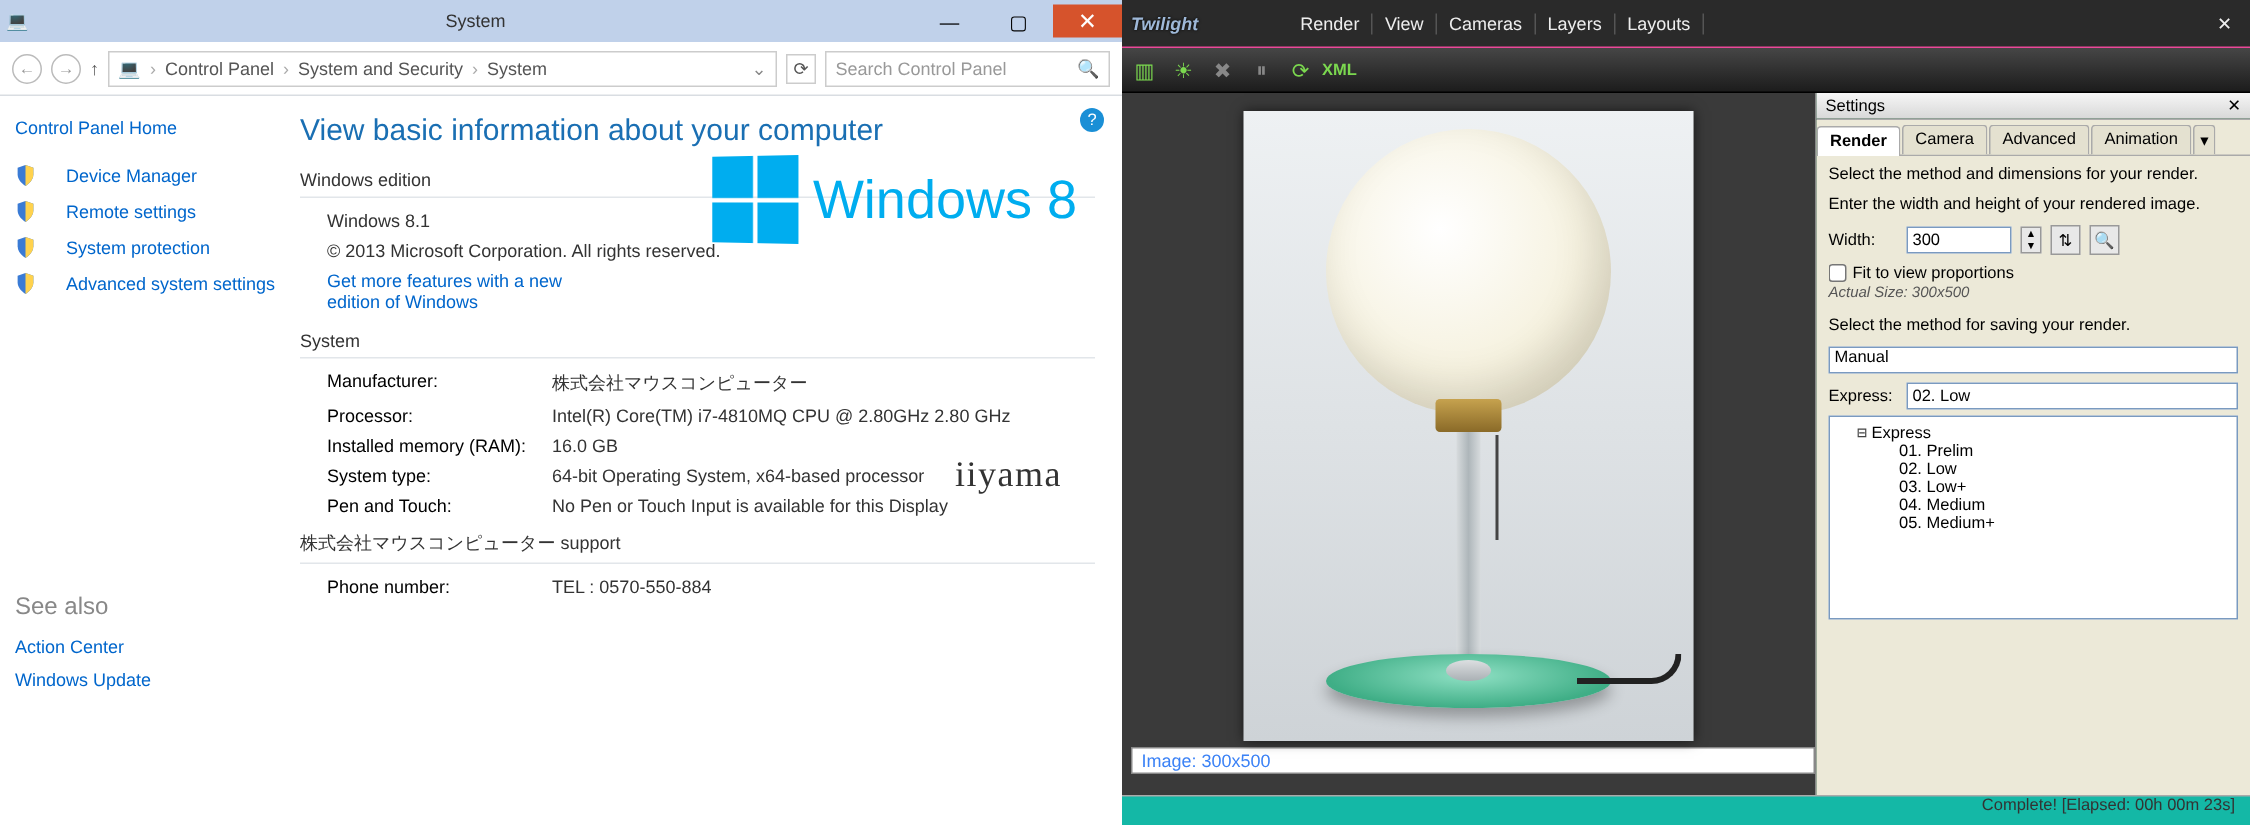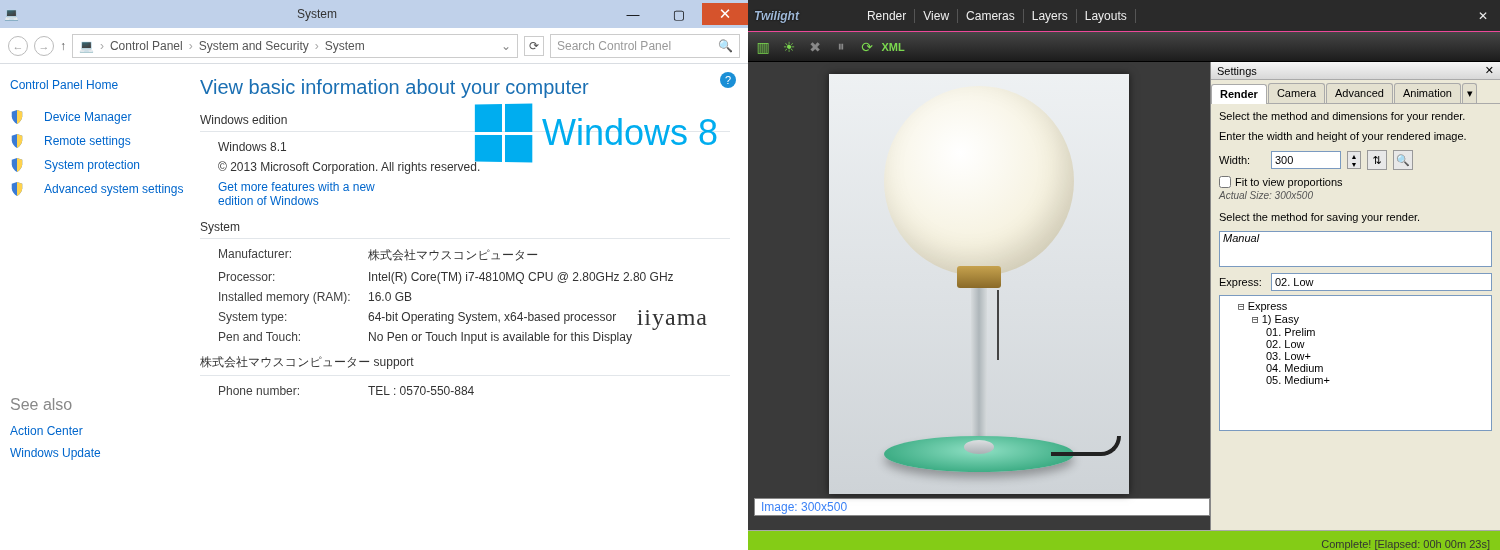--- a/index.html
+++ b/index.html
@@ -23,21 +23,21 @@
 .sidebar { width: 200px; padding: 14px 10px; font-size: 12px; }
 .sidebar .home { color: #0066cc; margin-bottom: 18px; }
 .sidebar .link { color: #0066cc; display: flex; align-items: center; gap: 20px; margin-bottom: 10px; }
 .sidebar .shield { width: 14px; height: 14px; display: inline-block; }
 .sidebar .shield svg { width: 14px; height: 14px; }
 .seealso { margin-top: 200px; color: #888; font-size: 16px; margin-bottom: 10px; }
 .main { flex: 1; padding: 12px 18px 12px 0; font-size: 12px; overflow: auto; position: relative; }
 .main h1 { color: #1a6fb3; font-weight: normal; font-size: 20px; margin-bottom: 14px; }
 .main h2 { font-size: 12px; font-weight: normal; color: #333; border-bottom: 1px solid #e2e6ea; padding-bottom: 4px; margin-bottom: 8px; }
 .main .row { display: flex; margin-bottom: 6px; padding-left: 18px; }
-.main .row .k { width: 150px; color: #404040; }
+.main .row .k { width: 150px; color: #000000; }
 .main .row .v { flex: 1; color: #333; }
 .main .link2 { color: #0066cc; padding-left: 18px; display: block; width: 180px; margin-bottom: 12px; }
 .winlogo { position: absolute; right: 30px; top: 40px; display: flex; align-items: center; gap: 10px; }
 .winlogo .sq { width: 58px; height: 58px; display: grid; grid-template: 1fr 1fr / 1fr 1fr; gap: 3px; transform: perspective(200px) rotateY(-8deg); }
 .winlogo .sq div { background: #00adef; }
 .winlogo .txt { color: #00adef; font-size: 36px; font-weight: 300; }
 .iiyama { position: absolute; right: 40px; top: 240px; font-family: serif; font-size: 24px; color: #333; letter-spacing: 1px; }
 .help { position: absolute; right: 12px; top: 8px; width: 16px; height: 16px; border-radius: 50%; background: #1a8fd6; color: #fff; font-size: 11px; display: flex; align-items: center; justify-content: center; }
 
 
@@ -70,28 +70,28 @@
 .panel .body p { margin-bottom: 8px; }
 .frow { display: flex; align-items: center; gap: 6px; margin-bottom: 4px; }
 .frow label { width: 46px; }
 .frow input { width: 70px; height: 18px; border: 1px solid #7a9ac0; padding: 0 3px; font-size: 11px; }
 .spbtn { width: 14px; height: 18px; border: 1px solid #999; background: #e8e8e8; font-size: 7px; display: flex; flex-direction: column; }
 .spbtn div { flex: 1; display: flex; align-items: center; justify-content: center; }
 .frow .ib { width: 20px; height: 20px; border: 1px solid #999; background: #e8e8e8; display: flex; align-items: center; justify-content: center; font-size: 11px; }
 .chk { display: flex; align-items: center; gap: 4px; margin: 6px 0 2px; }
 .chk input { width: 12px; height: 12px; }
 .ital { font-style: italic; color: #555; font-size: 10px; margin-bottom: 10px; }
-select, .selbox { width: 100%; height: 36px; border: 1px solid #7a9ac0; background: #fff; font-size: 11px; padding: 0 3px; margin-bottom: 6px; font-style: italic; }
+select, .selbox { width: 100%; height: 18px; border: 1px solid #7a9ac0; background: #fff; font-size: 11px; padding: 0 3px; margin-bottom: 6px; }
 .tree { border: 1px solid #7a9ac0; background: #fff; padding: 4px; height: 136px; overflow: auto; }
 .tree .n { padding-left: 0; }
 .tree .n1 { padding-left: 14px; }
 .tree .n2 { padding-left: 28px; }
 .tree .n3 { padding-left: 42px; }
 .tree .t { color: #444; font-family: monospace; margin-right: 3px; }
-.statusbar { height: 20px; background: #84cc16; border-top: 1px solid #aaa; display: flex; align-items: flex-end; justify-content: flex-end; padding: 0 10px; font-size: 11px; color: #333; }
+.statusbar { height: 20px; background: #14b8a6; border-top: 1px solid #aaa; display: flex; align-items: flex-start; justify-content: flex-end; padding: 0 10px; font-size: 11px; color: #333; }
 
 
 .c-link { color: #0066cc; }
 </style>
 </head>
 <body>
 
 <div class="win">
   <div class="titlebar">
     <div class="icon">💻</div>
@@ -272,21 +272,20 @@
         </div>
         <div class="ital">Actual Size: 300x500</div>
         <p>Select the method for saving your render.</p>
         <div class="selbox">Manual</div>
         <div class="frow">
           <label>Express:</label>
           <input style="flex: 1 1 0%; width: auto;" value="02. Low">
         </div>
         <div class="tree">
           <div class="n1"><span class="t">⊟</span><span>Express</span></div>
-          <div class="n2"><span class="t">⊟</span><span>1) Easy</span></div>
           <div class="n3">01. Prelim</div>
           <div class="n3">02. Low</div>
           <div class="n3">03. Low+</div>
           <div class="n3">04. Medium</div>
           <div class="n3">05. Medium+</div>
         </div>
       </div>
     </div>
   </div>
   <div class="statusbar">

